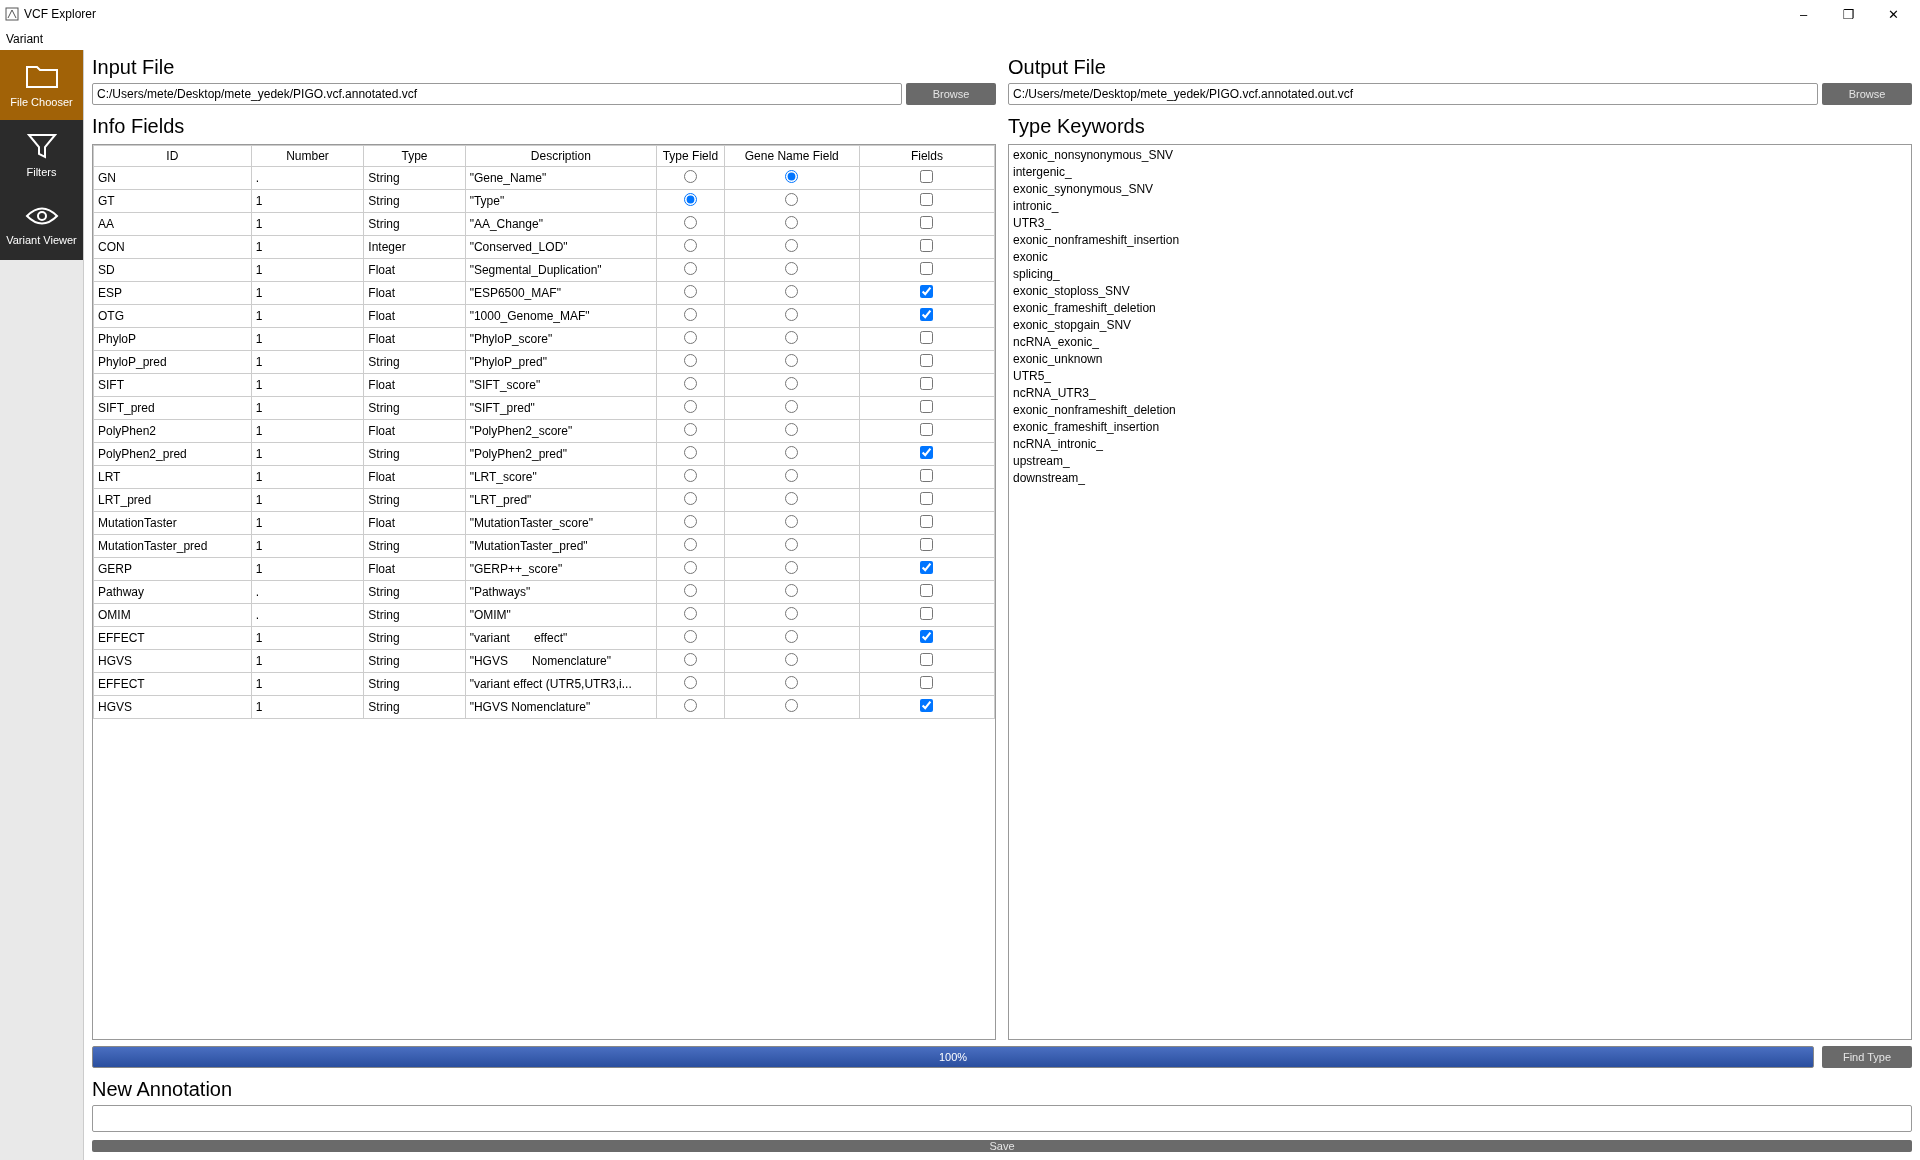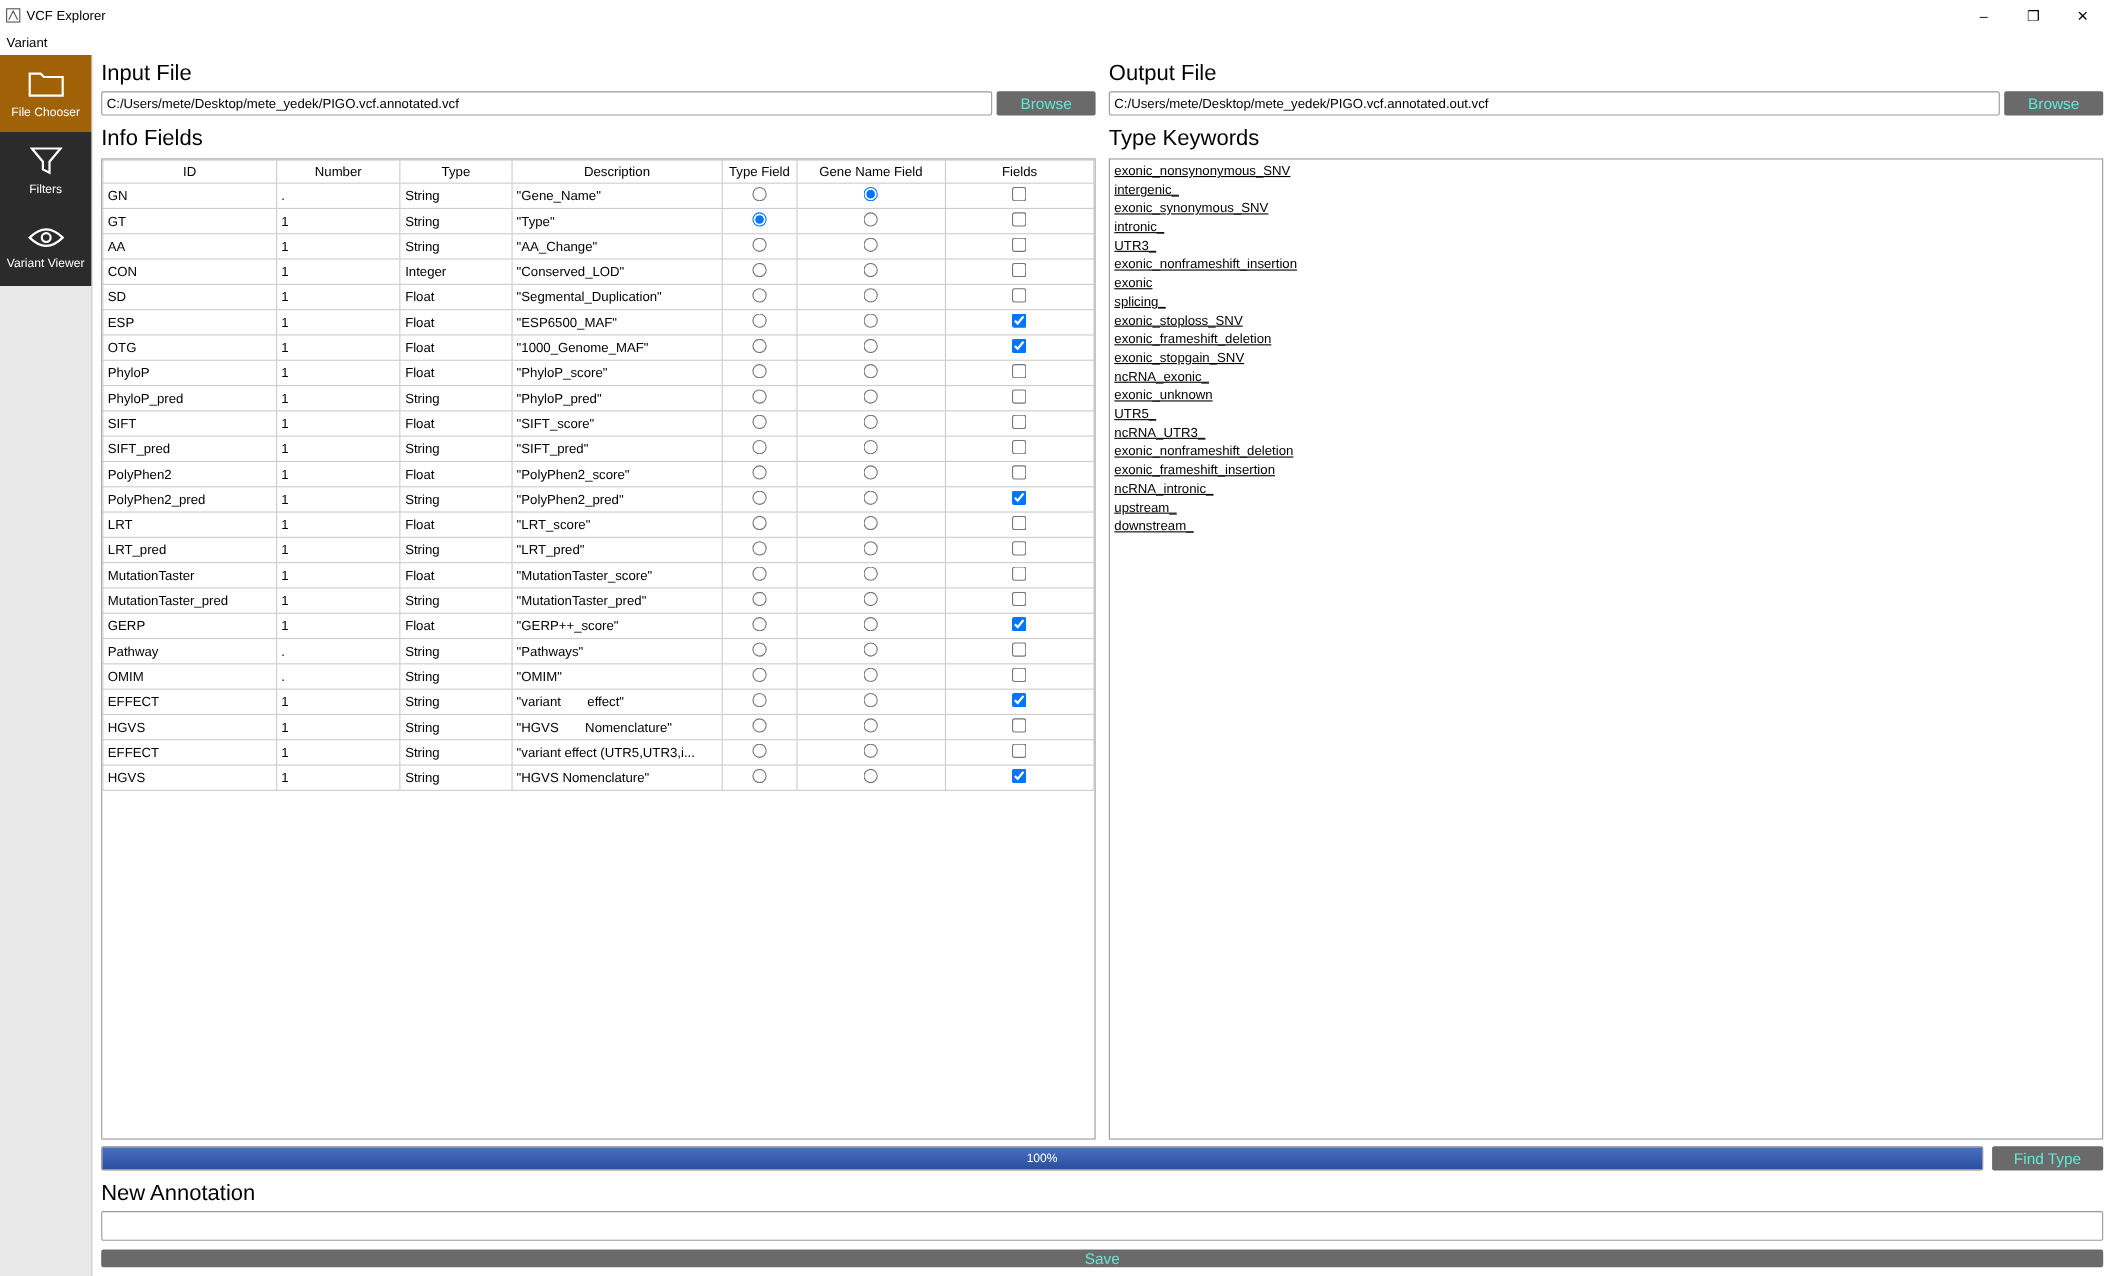--- a/index.html
+++ b/index.html
@@ -15,28 +15,28 @@
 .sidebar .item { height: 70px; display: flex; flex-direction: column; align-items: center; justify-content: center; color: #333; cursor: pointer; }
 .sidebar .item.active { background: #a16207; color: #fff; }
 .sidebar .item .icon { margin-bottom: 4px; }
 .sidebar .item span { font-size: 11px; }
 .content { flex: 1; padding: 0 8px 8px 8px; display: flex; flex-direction: column; }
 .top-panels { display: flex; gap: 12px; flex: 1; min-height: 0;}
 .panel { flex: 1; display: flex; flex-direction: column; min-height:0;}
 .section-title { font-size: 20px; padding: 6px 0 4px 0; }
 .file-row { display: flex; gap: 4px; margin-bottom: 4px; }
 .file-row input { flex: 1; border: 1px solid #999; padding: 3px 4px; font-size: 12px; border-radius:2px; }
-.btn { background: #6a6a6a; color: #5eead4; border: none; padding: 0 20px; font-size: 14px; cursor: pointer; min-width: 90px; border-radius:2px;}
+.btn { background: #6a6a6a; color: #e5e5e5; border: none; padding: 0 20px; font-size: 11px; cursor: pointer; min-width: 90px; border-radius:2px;}
 .table-wrapper { border: 1px solid #999; flex: 1; overflow: auto; margin-top:2px;}
 table { border-collapse: collapse; width: 100%; table-layout: fixed; }
 th { border: 1px solid #ccc; padding: 3px 4px; font-weight: normal; background: #fff; text-align: center; font-size:12px;}
 td { border: 1px solid #ccc; padding: 3px 4px; font-size: 12px; white-space: nowrap; overflow: hidden; text-overflow: ellipsis;}
 .radio-cell, .check-cell { text-align: center; }
 input[type=radio], input[type=checkbox] { margin: 0; }
-.keyword-box { border: 1px solid #999; flex: 1; padding: 2px 4px; overflow: auto; margin-top:2px;text-decoration:underline;}
+.keyword-box { border: 1px solid #999; flex: 1; padding: 2px 4px; overflow: auto; margin-top:2px;}
 .keyword-box div { font-size: 12px; line-height: 17px; }
 .progress-row { display: flex; gap: 8px; margin-top: 6px; align-items: stretch; }
 .progress { flex: 1; height: 22px; background: linear-gradient(#4a6fc1,#2a4e9e); border: 1px solid #888; color: #fff; text-align: center; font-size: 11px; line-height: 20px; border-radius:2px;}
 .annot-label { font-size: 20px; padding: 10px 0 4px 0; }
 .annot-row { display: flex; gap: 8px; flex-direction: column; }
 .annot-row input { flex: 1; border: 1px solid #999; padding: 5px 4px; border-radius:2px;}
 col.c-id{width:140px;} col.c-num{width:100px;} col.c-type{width:90px;} col.c-desc{width:170px;} col.c-tf{width:60px;} col.c-gn{width:120px;} col.c-f{width:120px;}
 </style>
 </head>
 <body>

